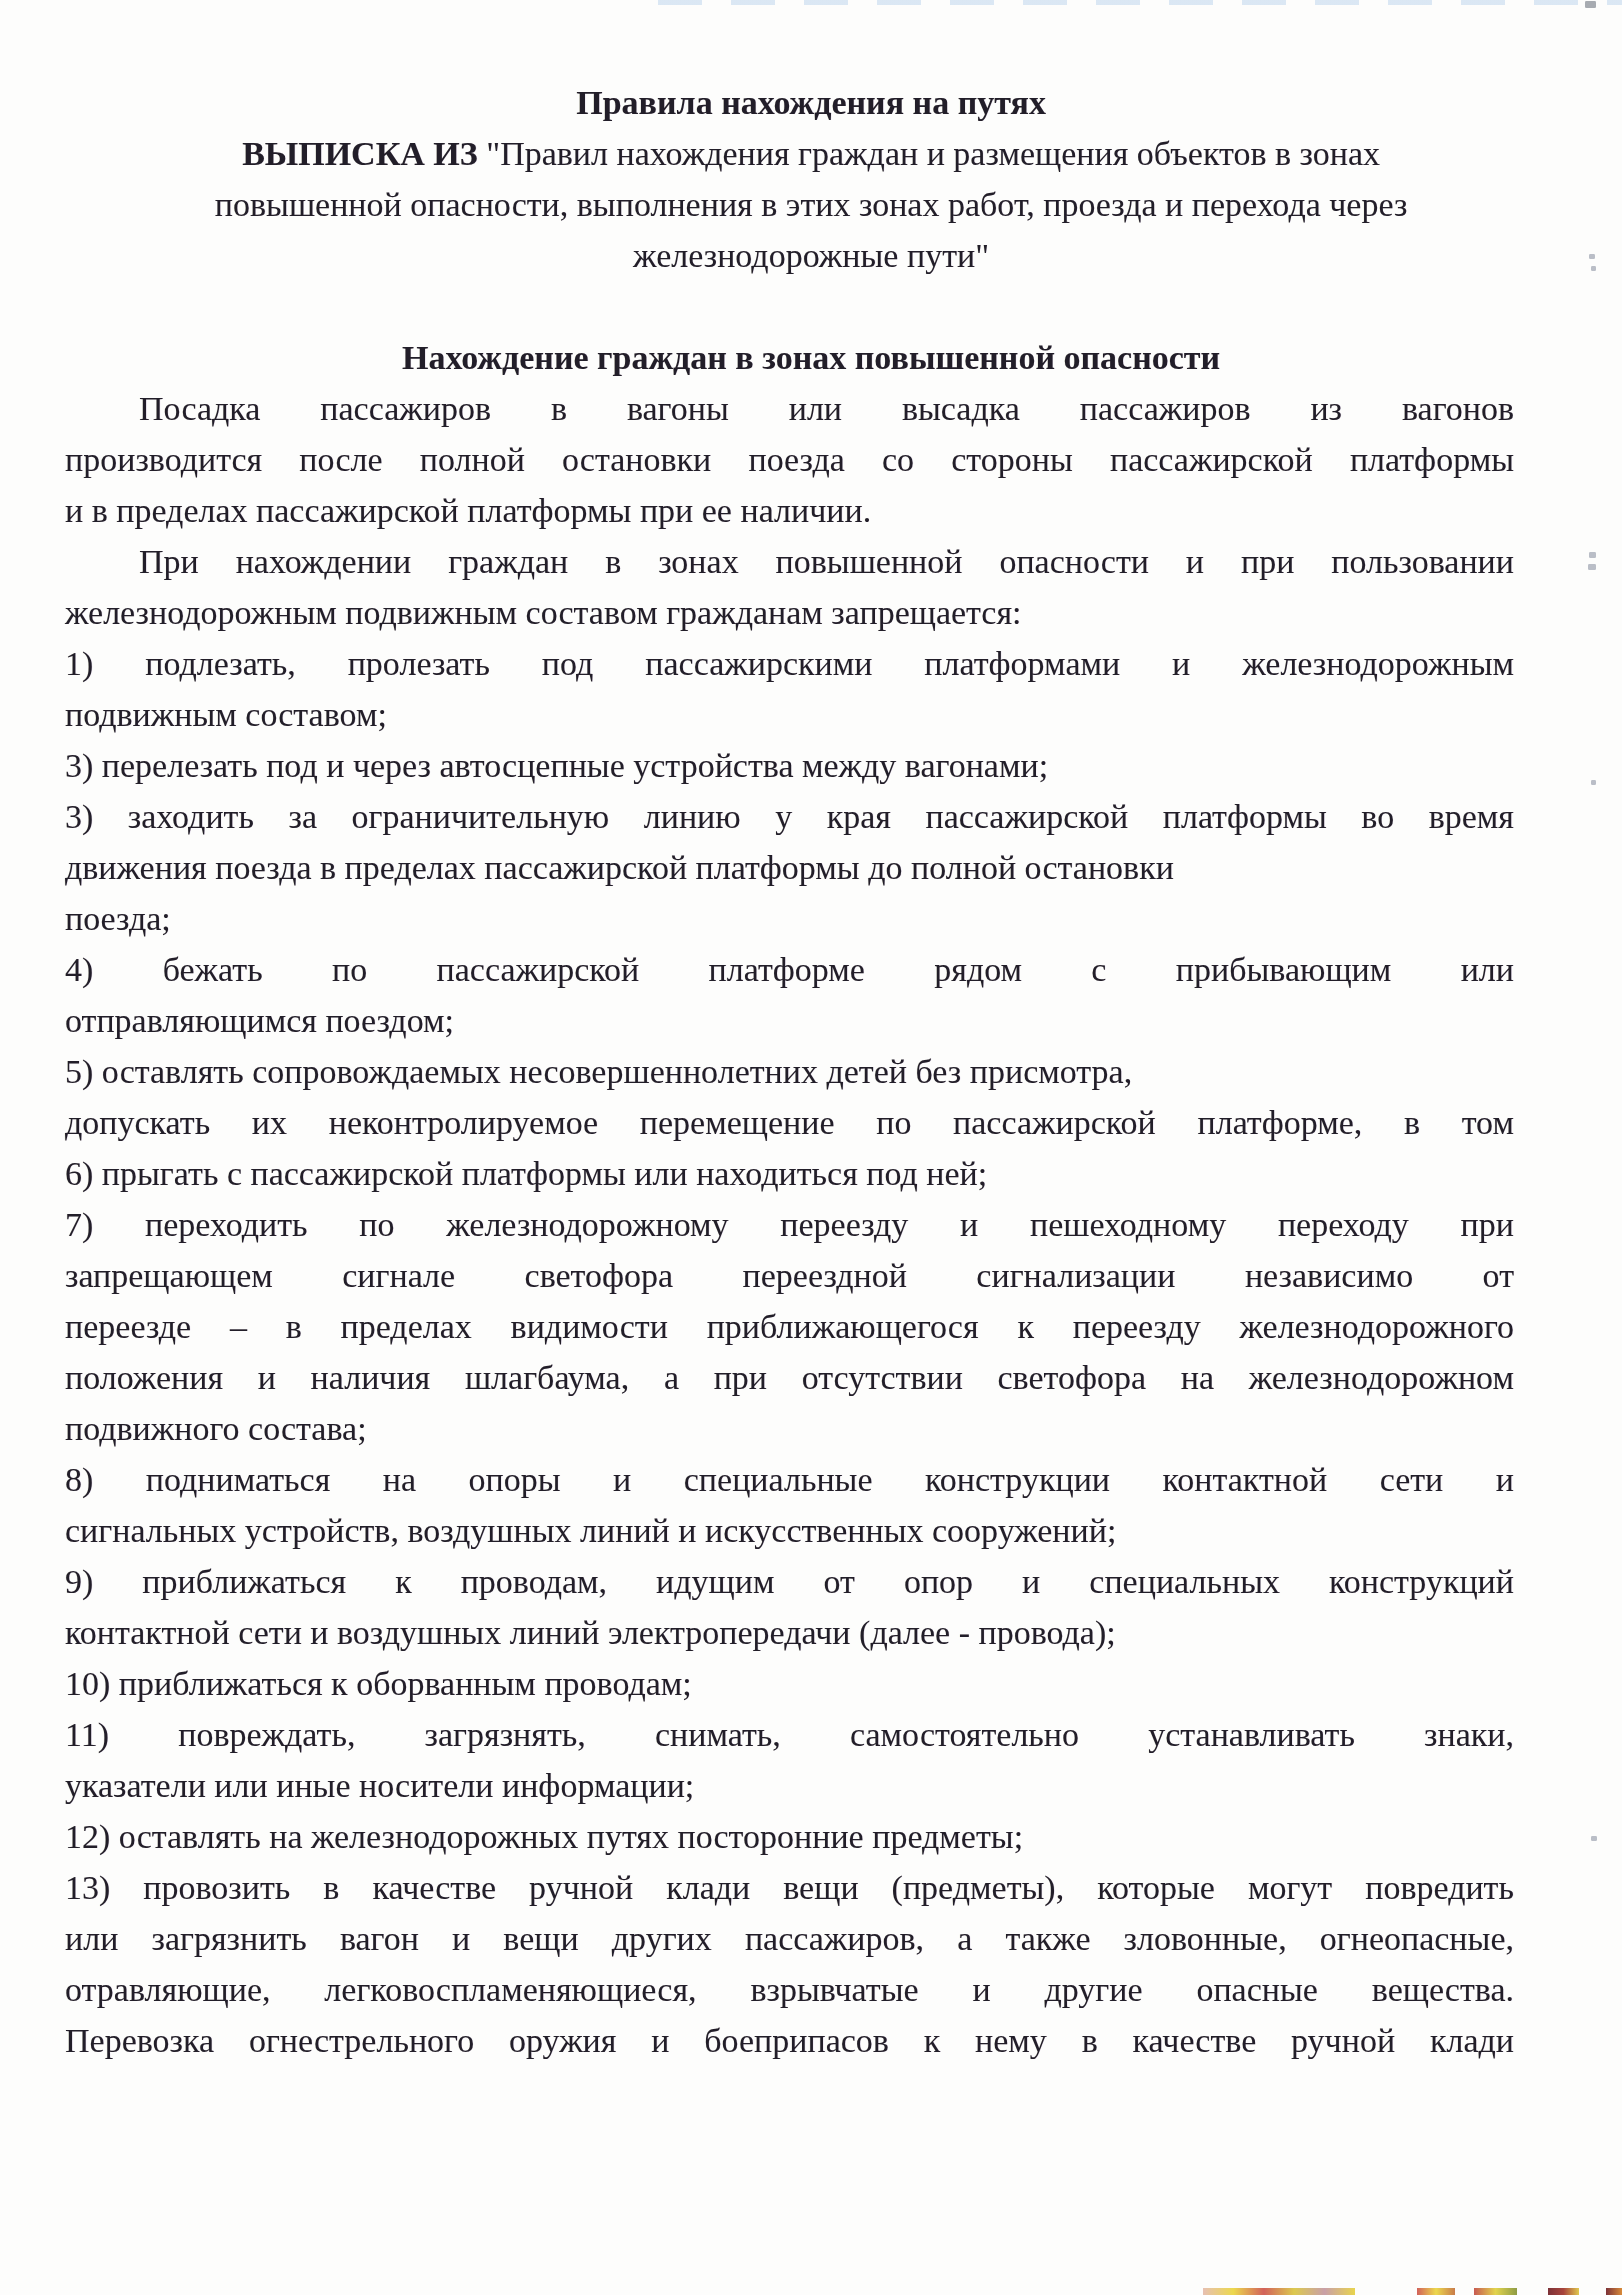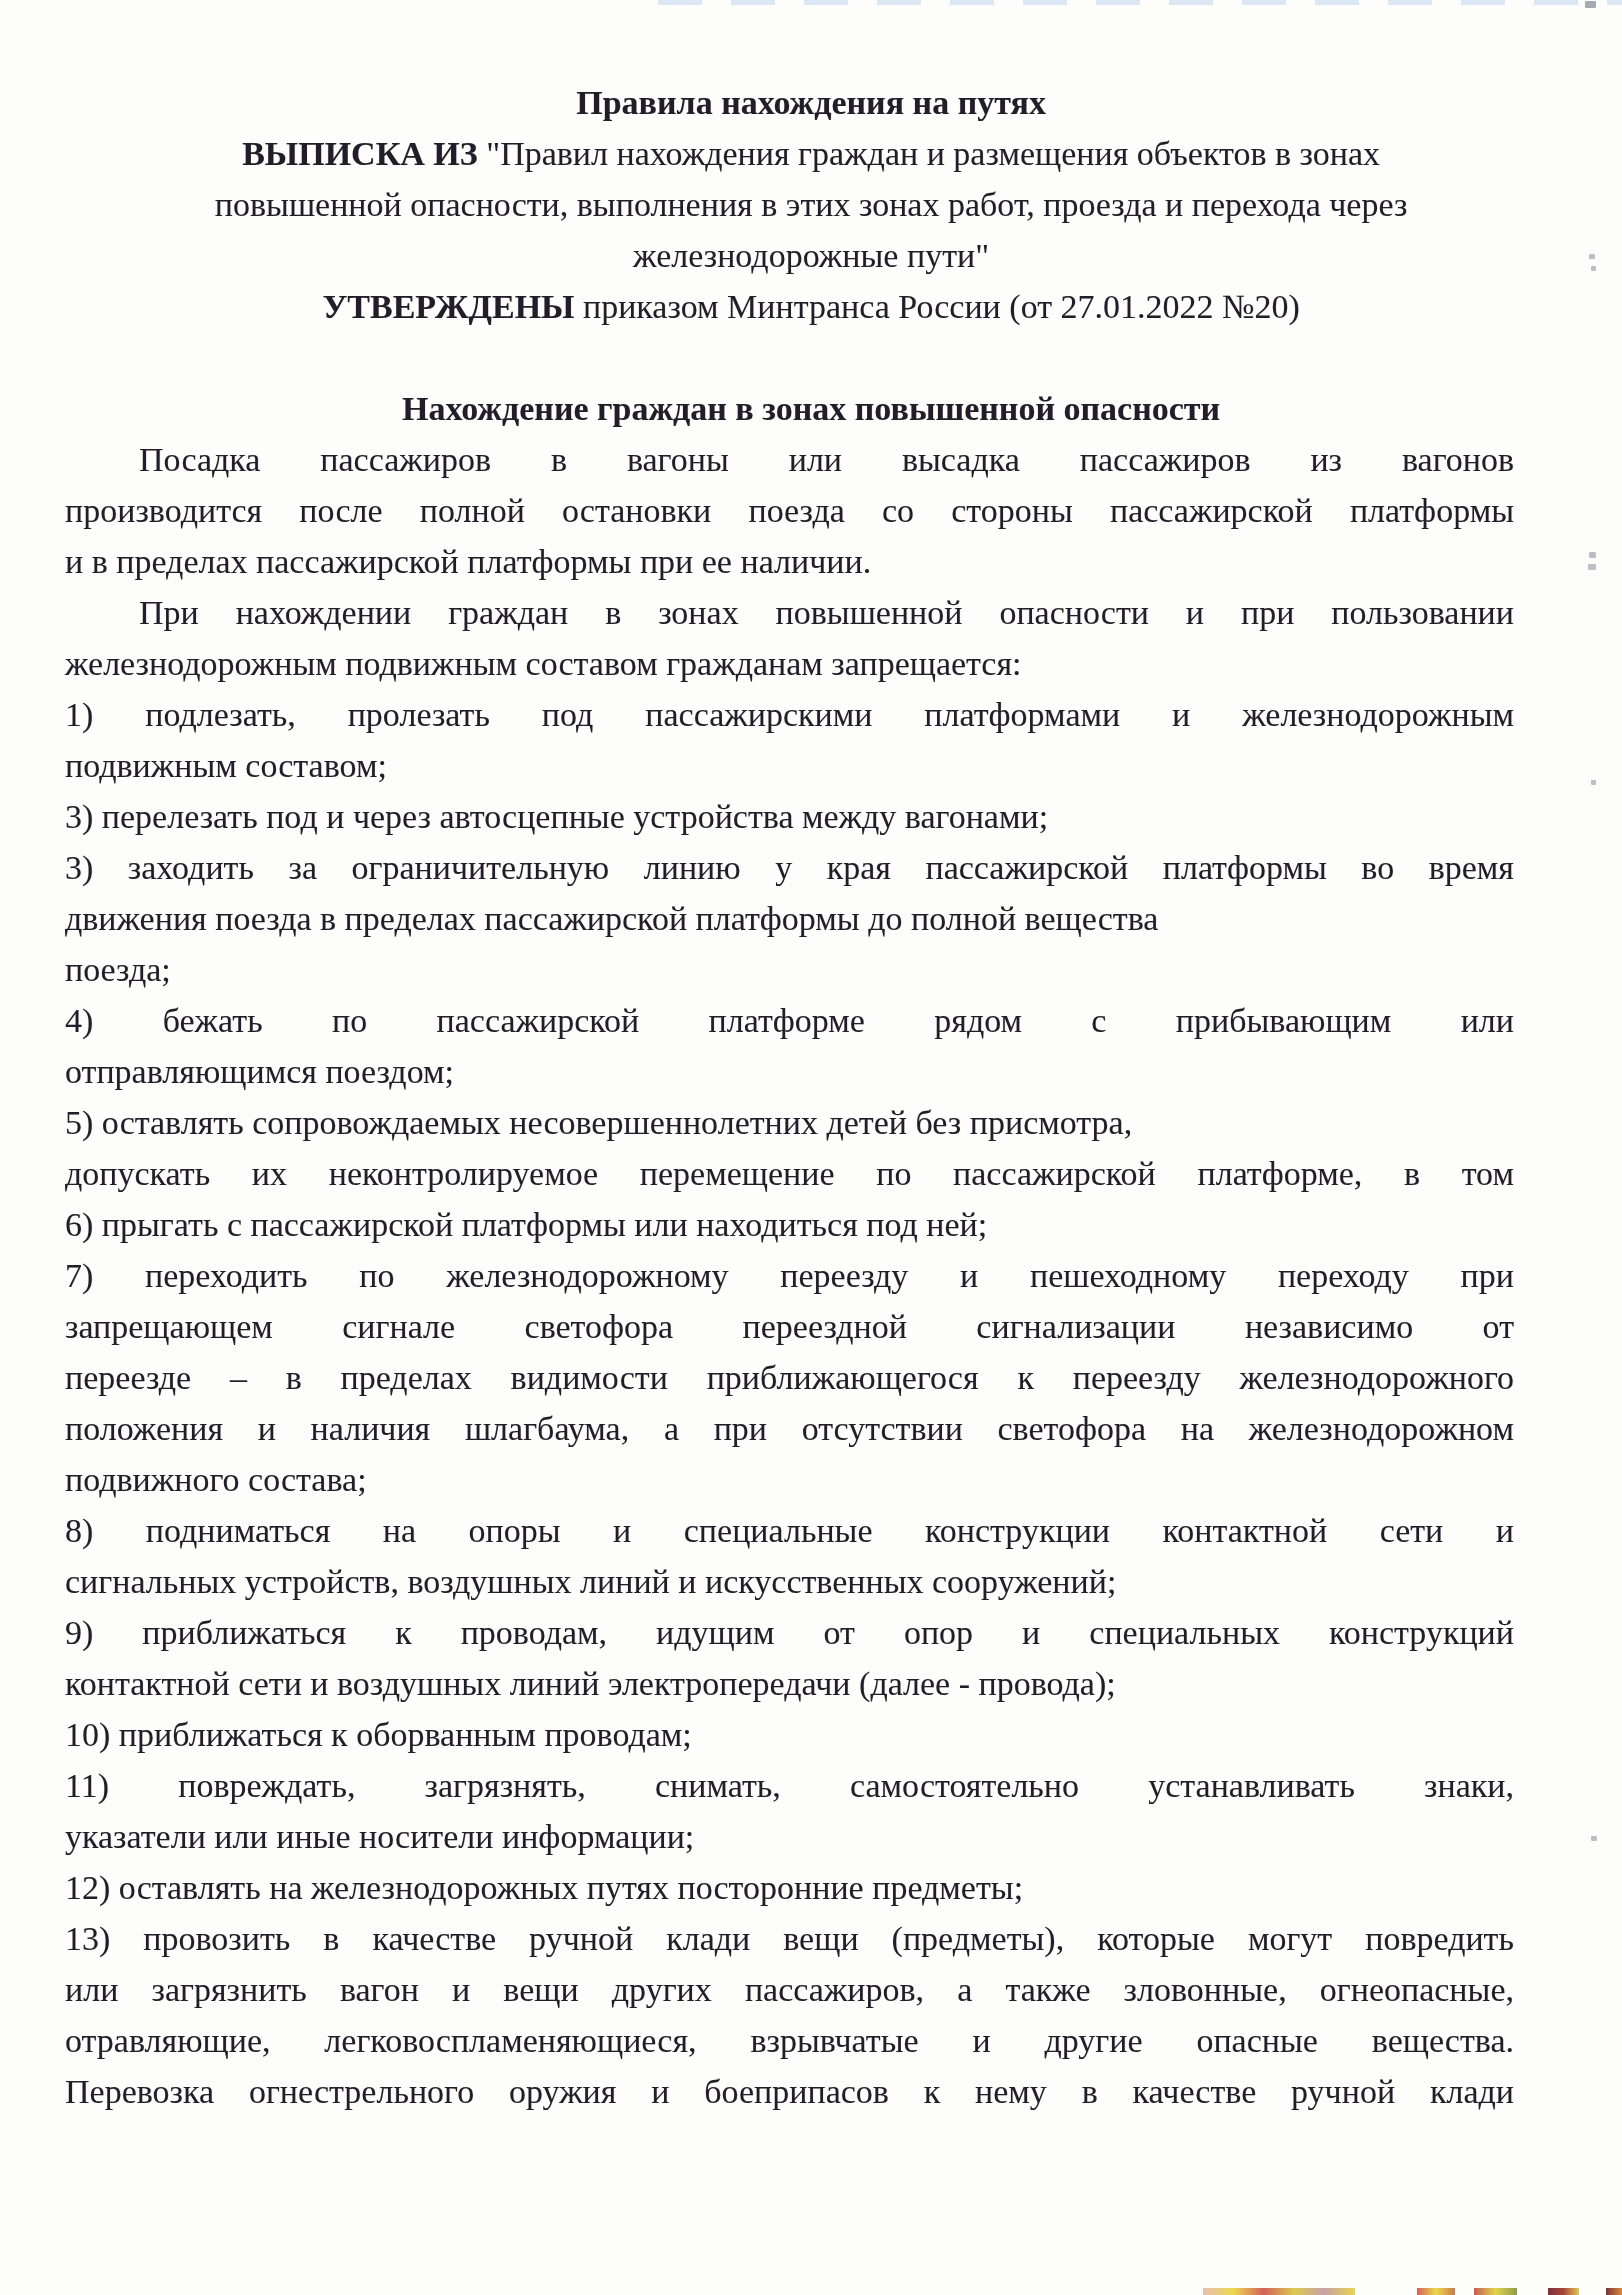--- a/index.html
+++ b/index.html
@@ -70,33 +70,32 @@
 <body>
 
 <div class="page">
   <div class="top-dashes" style="background: repeating-linear-gradient(90deg, rgb(215, 229, 243) 0px, rgb(215, 229, 243) 44px, transparent 44px, transparent 73px);"></div>
   <div class="top-speck" style="background: rgb(138, 143, 152);"></div>
   <div class="content">
       <div class="ln cb">Правила нахождения на путях</div>
       <div class="ln c"><span class="b">ВЫПИСКА ИЗ </span>"Правил нахождения граждан и размещения объектов в зонах</div>
       <div class="ln c">повышенной опасности, выполнения в этих зонах работ, проезда и перехода через</div>
       <div class="ln c">железнодорожные пути"</div>
-      <div class="ln c"><span class="b">УТВЕРЖДЕНЫ </span>приказом Минтранса России (от 27.01.2022 №20)</div>
       <div class="ln gap"></div>
       <div class="ln cb">Нахождение граждан в зонах повышенной опасности</div>
       <div class="ln j i">Посадка пассажиров в вагоны или высадка пассажиров из вагонов</div>
       <div class="ln j">производится после полной остановки поезда со стороны пассажирской платформы</div>
       <div class="ln l">и в пределах пассажирской платформы при ее наличии.</div>
       <div class="ln j i">При нахождении граждан в зонах повышенной опасности и при пользовании</div>
       <div class="ln l">железнодорожным подвижным составом гражданам запрещается:</div>
       <div class="ln j">1) подлезать, пролезать под пассажирскими платформами и железнодорожным</div>
       <div class="ln l">подвижным составом;</div>
       <div class="ln l">3) перелезать под и через автосцепные устройства между вагонами;</div>
       <div class="ln j">3) заходить за ограничительную линию у края пассажирской платформы во время</div>
-      <div class="ln l">движения поезда в пределах пассажирской платформы до полной вещества</div>
+      <div class="ln l">движения поезда в пределах пассажирской платформы до полной остановки</div>
       <div class="ln l">поезда;</div>
       <div class="ln j">4) бежать по пассажирской платформе рядом с прибывающим или</div>
       <div class="ln l">отправляющимся поездом;</div>
       <div class="ln l">5) оставлять сопровождаемых несовершеннолетних детей без присмотра,</div>
       <div class="ln j">допускать их неконтролируемое перемещение по пассажирской платформе, в том</div>
       <div class="ln l">6) прыгать с пассажирской платформы или находиться под ней;</div>
       <div class="ln j">7) переходить по железнодорожному переезду и пешеходному переходу при</div>
       <div class="ln j">запрещающем сигнале светофора переездной сигнализации независимо от</div>
       <div class="ln j">переезде – в пределах видимости приближающегося к переезду железнодорожного</div>
       <div class="ln j">положения и наличия шлагбаума, а при отсутствии светофора на железнодорожном</div>

